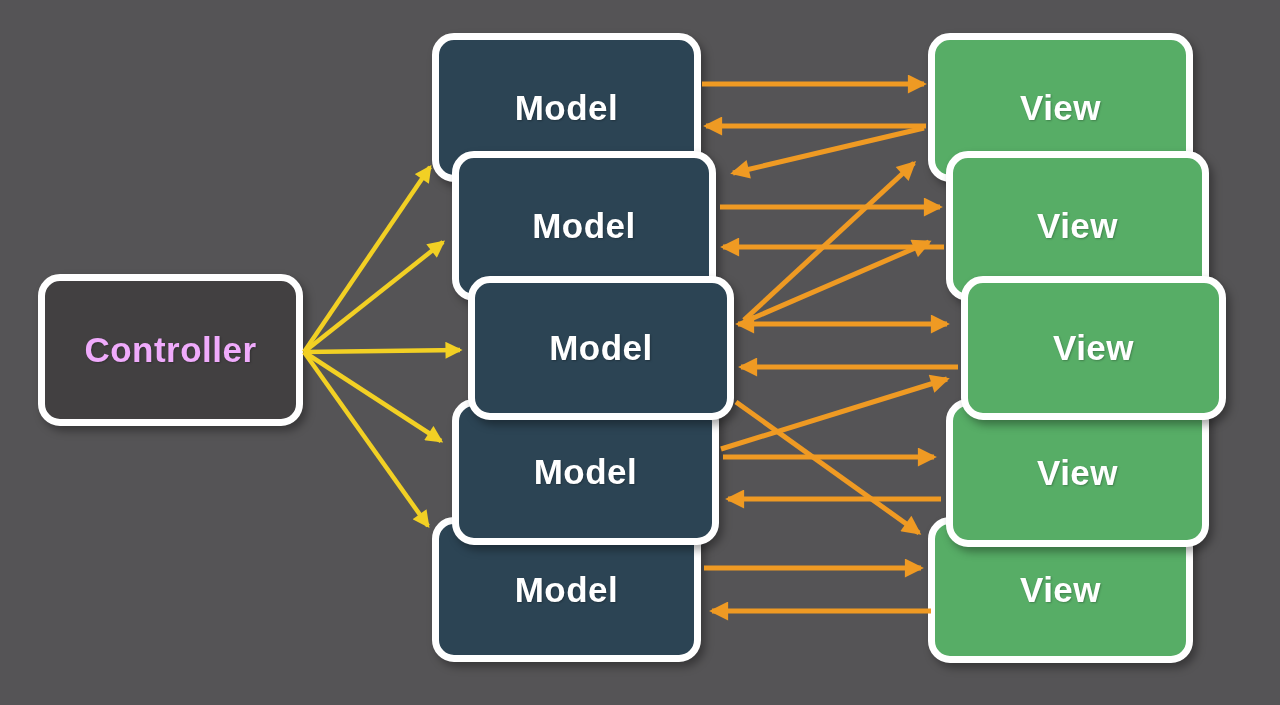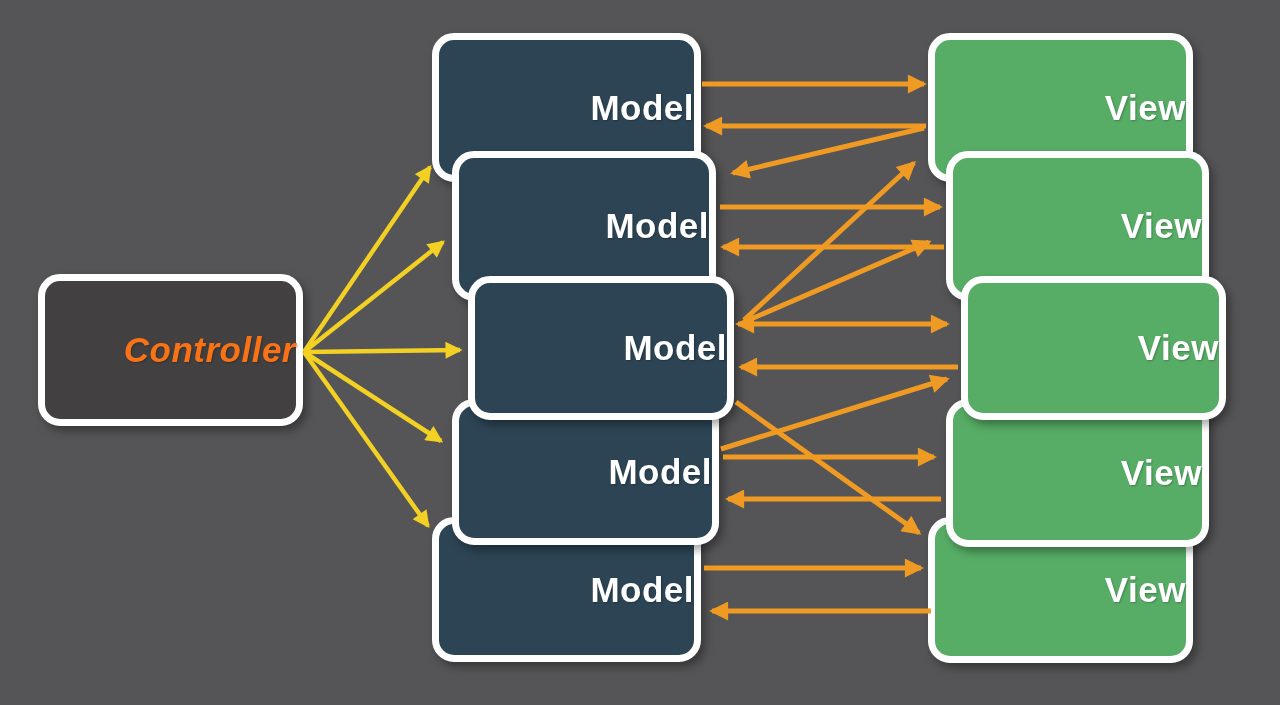--- a/index.html
+++ b/index.html
@@ -10,21 +10,21 @@
     overflow: hidden;
     font-family: "Liberation Sans", sans-serif;
   }
   .node {
     position: absolute;
     box-sizing: border-box;
     border: 7px solid #d946ef;
     border-radius: 22px;
     display: flex;
     align-items: center;
-    justify-content: flex-end;
+    justify-content: center;
     box-shadow: 4px 5px 9px rgba(0,0,0,0.35);
   }
   .node .label {
     color: #ffffff;
     font-weight: bold;
     font-size: 35px;
     letter-spacing: 0.5px;
     text-shadow: 1px 1px 2px rgba(0,0,0,0.25);
   }
   #arrow-layer {
@@ -34,21 +34,21 @@
     height: 705px;
     z-index: 6;
     pointer-events: none;
   }
 </style>
 </head>
 <body>
 
 <div id="stage" style="background: rgb(85, 84, 86);">
     <div class="node" style="left: 38px; top: 274px; width: 265px; height: 152px; z-index: 1; background: rgb(66, 64, 65); border-color: rgb(255, 255, 255);">
-      <span class="label" style="color: #f97316; font-style: italic;">Controller</span>
+      <span class="label" style="color: #f0abfc;">Controller</span>
     </div>
     <div class="node" style="left: 432px; top: 33px; width: 269px; height: 149px; z-index: 1; background: rgb(44, 68, 84); border-color: rgb(255, 255, 255);">
       <span class="label" style="color: rgb(255, 255, 255);">Model</span>
     </div>
     <div class="node" style="left: 452px; top: 151px; width: 264px; height: 150px; z-index: 2; background: rgb(44, 68, 84); border-color: rgb(255, 255, 255);">
       <span class="label" style="color: rgb(255, 255, 255);">Model</span>
     </div>
     <div class="node" style="left: 468px; top: 276px; width: 266px; height: 144px; z-index: 3; background: rgb(44, 68, 84); border-color: rgb(255, 255, 255);">
       <span class="label" style="color: rgb(255, 255, 255);">Model</span>
     </div>

